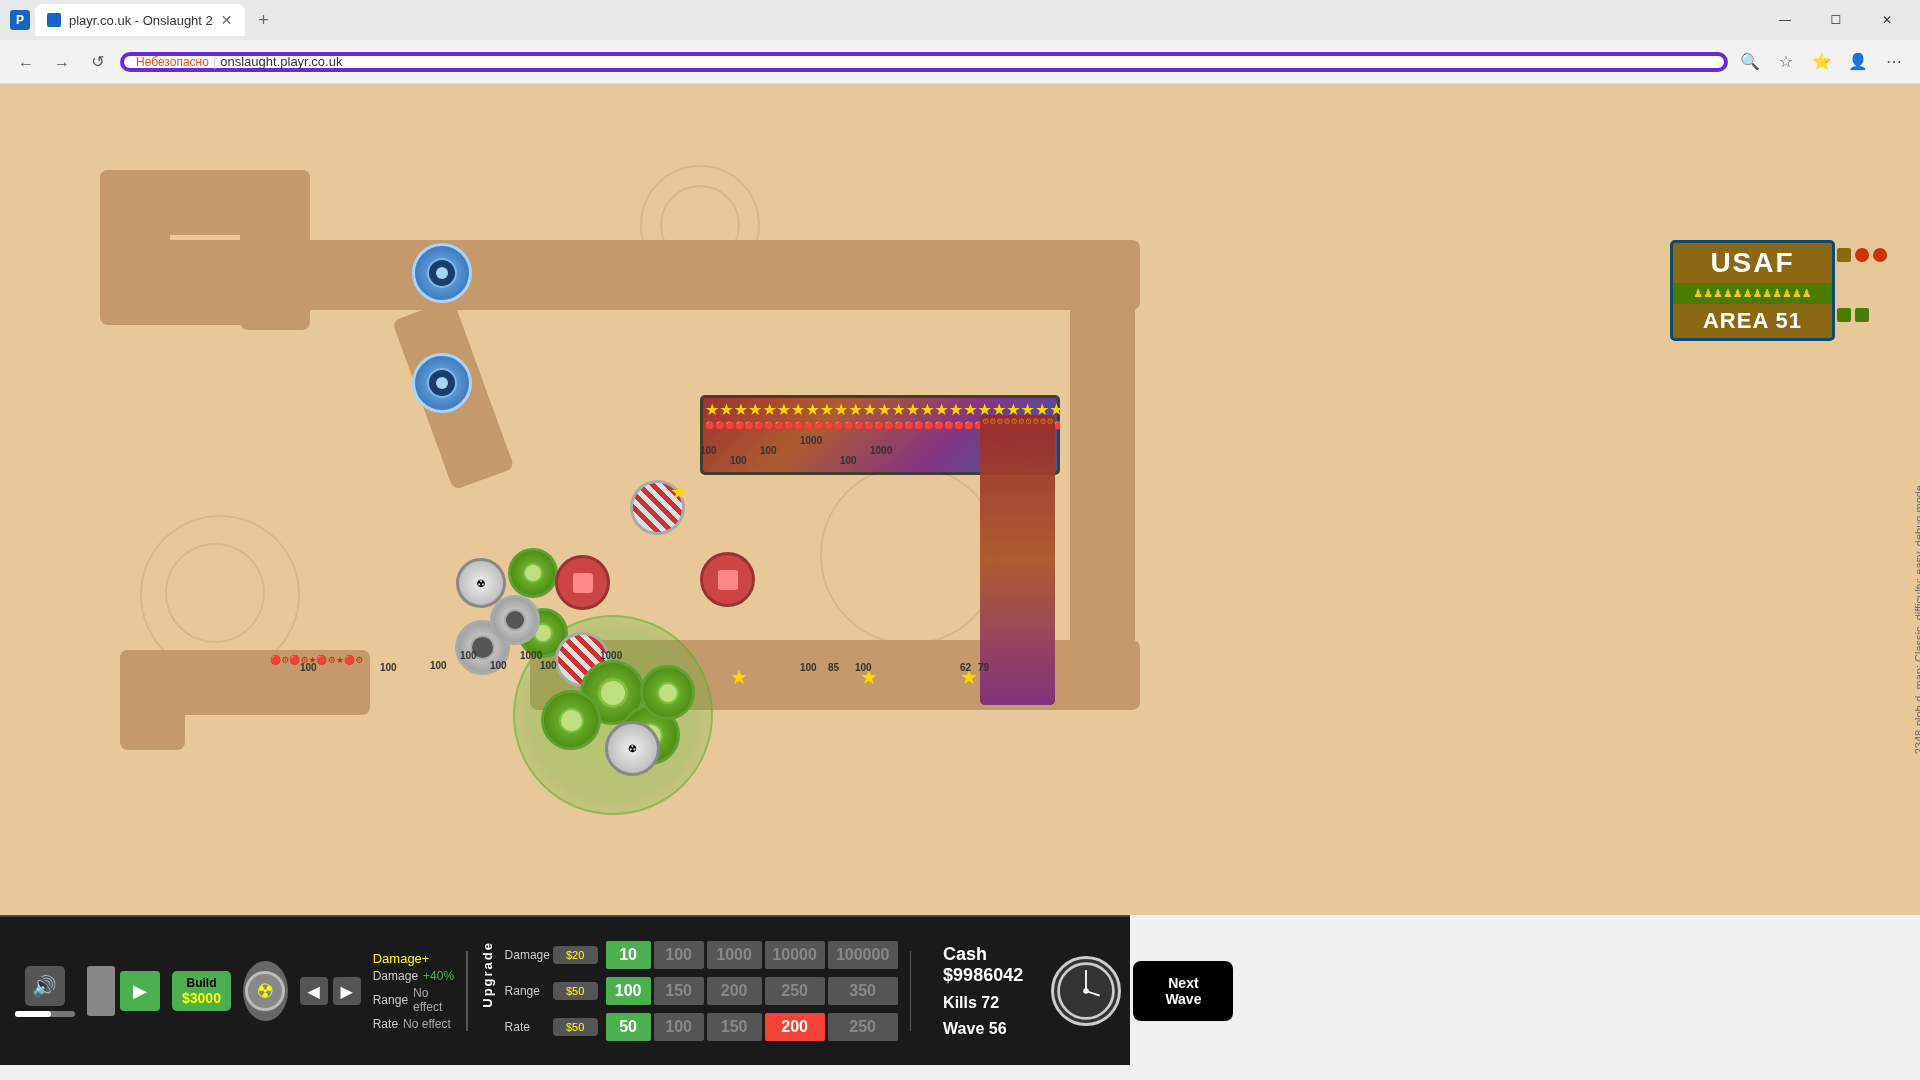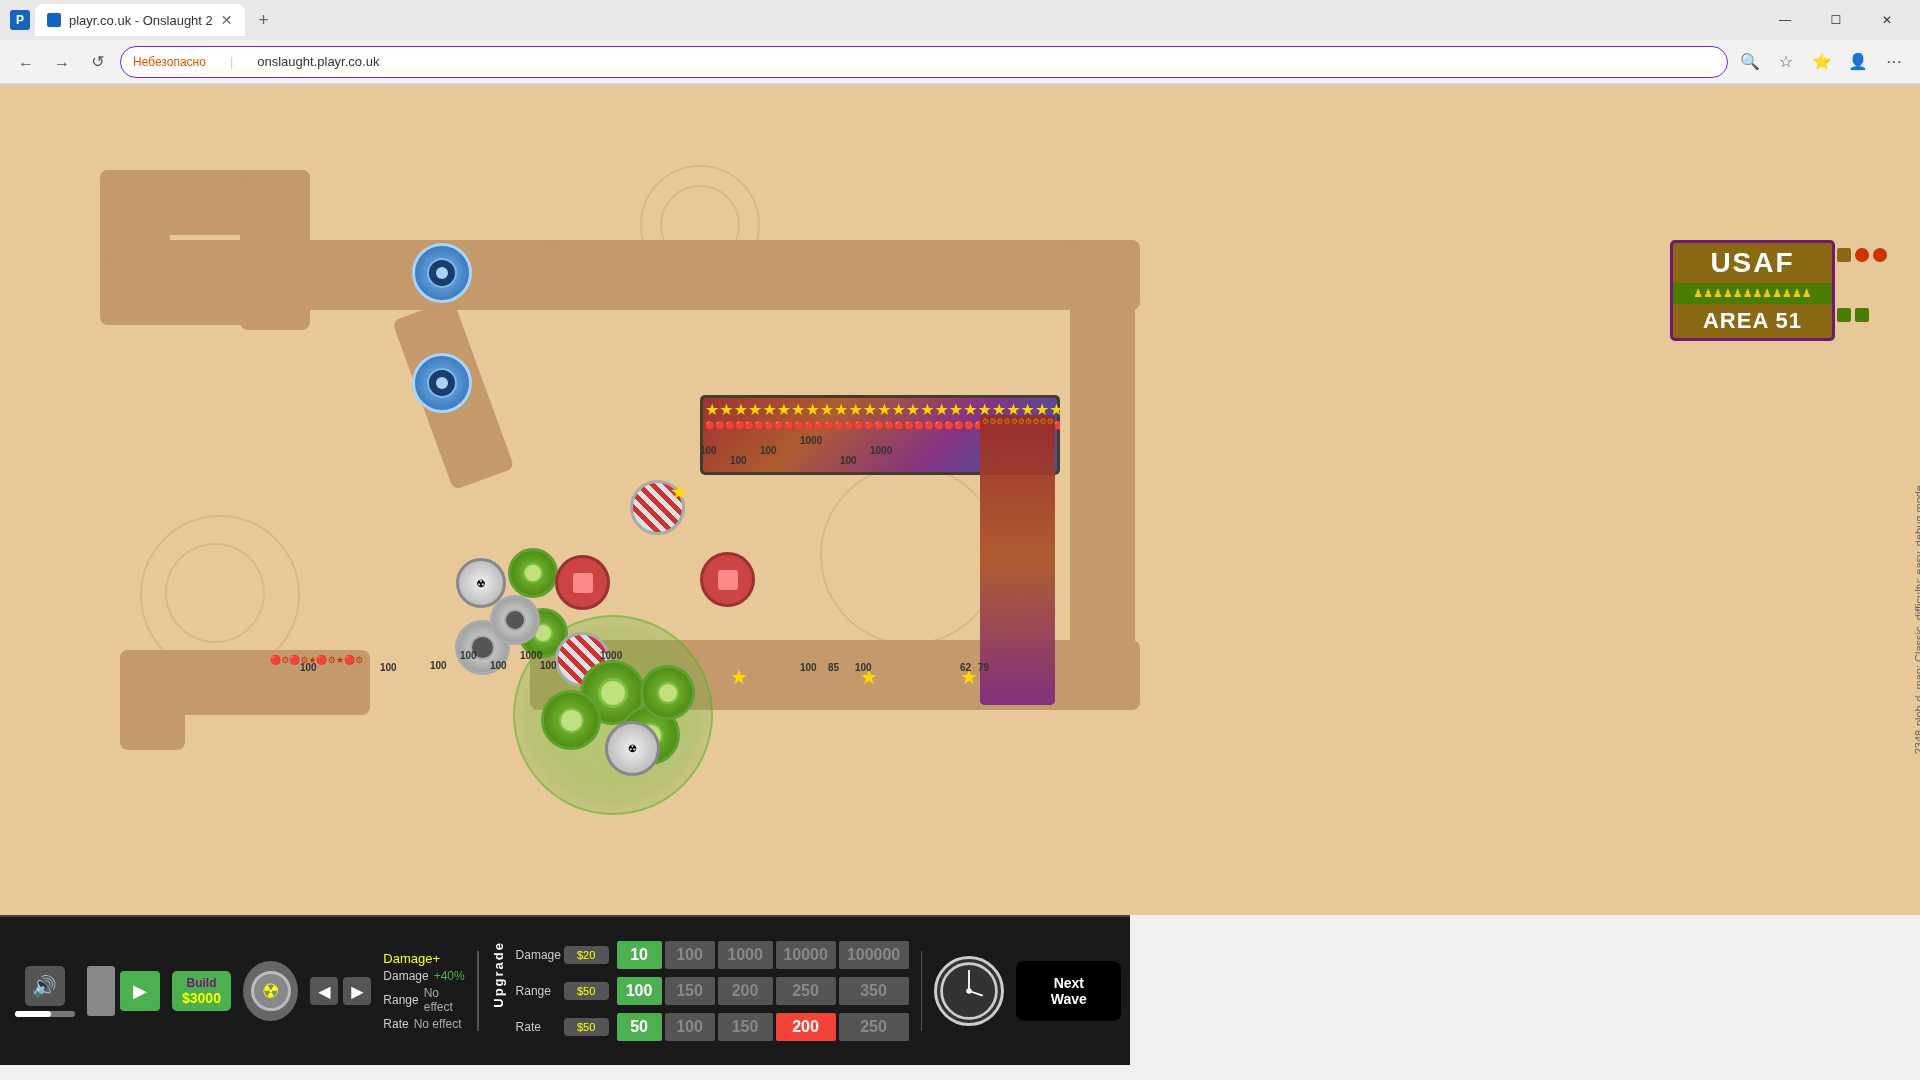--- a/index.html
+++ b/index.html
@@ -53,29 +53,29 @@
       gap: 8px;
       border-bottom: 1px solid #ddd;
     }
     .nav-btn {
       width: 28px; height: 28px;
       display: flex; align-items: center; justify-content: center;
       border-radius: 50%; cursor: pointer; color: #555; font-size: 16px;
     }
     .address-bar {
       flex: 1;
-      height: 32px;
+      height: 20px;
       background: white;
-      border: 1px solid #6d28d9;
+      border: 4px solid #6d28d9;
       border-radius: 20px;
       display: flex; align-items: center;
       padding: 0 12px;
       font-size: 13px;
       color: #333;
-      gap: 20px;
+      gap: 0;
     }
     .address-warning { color: #e65100; font-size: 12px; }
     .nav-actions { display: flex; gap: 8px; align-items: center; }
     .nav-action-btn { width: 28px; height: 28px; display: flex; align-items: center; justify-content: center; cursor: pointer; color: #555; font-size: 16px; border-radius: 50%; }
 
     
     .game-container {
       width: 1920px;
       height: 980px;
       display: flex;
@@ -133,21 +133,21 @@
       border-top: 2px solid #444;
     }
 
     
     .map-card {
       position: absolute;
       top: 155px;
       right: 85px;
       width: 165px;
       background: #4a7c00;
-      border: 3px solid #701a75;
+      border: 3px solid #0c4a6e;
       border-radius: 5px;
       padding: 5px;
       text-align: center;
     }
     .map-card-header {
       background: #8b6914;
       color: white;
       font-size: 28px;
       font-weight: bold;
       font-family: 'Impact', sans-serif;
@@ -184,21 +184,21 @@
     .hud-sound-icon { width: 40px; height: 40px; background: #555; border-radius: 5px; display: flex; align-items: center; justify-content: center; color: white; font-size: 20px; }
     .hud-sound-slider { width: 60px; height: 6px; background: #777; border-radius: 3px; position: relative; }
     .hud-sound-fill { height: 100%; background: white; border-radius: 3px; width: 60%; }
     .play-btn { width: 40px; height: 40px; background: #4CAF50; border-radius: 4px; display: flex; align-items: center; justify-content: center; color: white; cursor: pointer; font-size: 18px; }
 
     .hud-build { 
       display: flex; flex-direction: column; align-items: center; 
       background: #4CAF50; border-radius: 5px; padding: 5px 10px;
       cursor: pointer;
     }
-    .hud-build-label { color: #701a75; font-size: 12px; font-weight: bold; }
+    .hud-build-label { color: #000000; font-size: 12px; font-weight: bold; }
     .hud-build-cost { color: #ffff00; font-size: 14px; font-weight: bold; }
 
     .hud-tower-preview {
       width: 60px; height: 60px;
       background: #666;
       border-radius: 50%;
       display: flex; align-items: center; justify-content: center;
       color: white; font-size: 24px;
     }
 
@@ -603,20 +603,31 @@
               <div class="upgrade-segment seg seg-empty" style="width:55px;">150</div>
               <div class="upgrade-segment seg seg-filled-red" style="width:60px;">200</div>
               <div class="upgrade-segment seg seg-empty" style="width:70px;">250</div>
             </div>
           </div>
         </div>
       </div>
 
       <div class="hud-divider"></div>
 
+      <div class="hud-stats-section">
+        <div class="stat-row">
+          <span class="cash-value">Cash $9986042</span>
+        </div>
+        <div class="stat-row">
+          <span class="stat-value">Kills 72</span>
+        </div>
+        <div class="stat-row">
+          <span class="stat-value">Wave 56</span>
+        </div>
+      </div>
 
       <div class="game-timer">
         <svg width="70" height="70" viewBox="0 0 70 70">
           <circle cx="35" cy="35" r="30" fill="#333" stroke="#ccc" stroke-width="3"></circle>
           <line x1="35" y1="35" x2="35" y2="12" stroke="white" stroke-width="2"></line>
           <line x1="35" y1="35" x2="50" y2="40" stroke="white" stroke-width="2"></line>
           <circle cx="35" cy="35" r="3" fill="white"></circle>
         </svg>
       </div>
 

